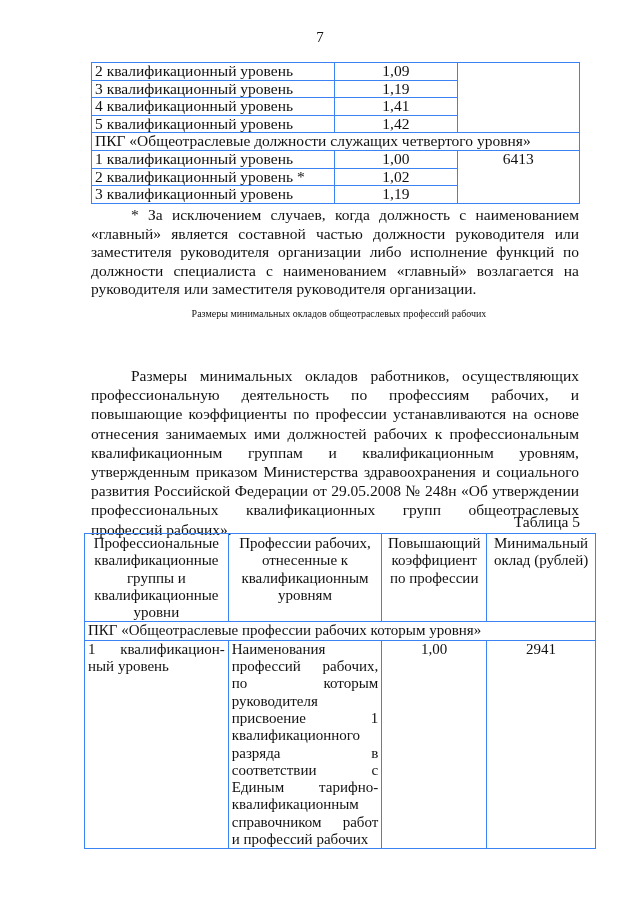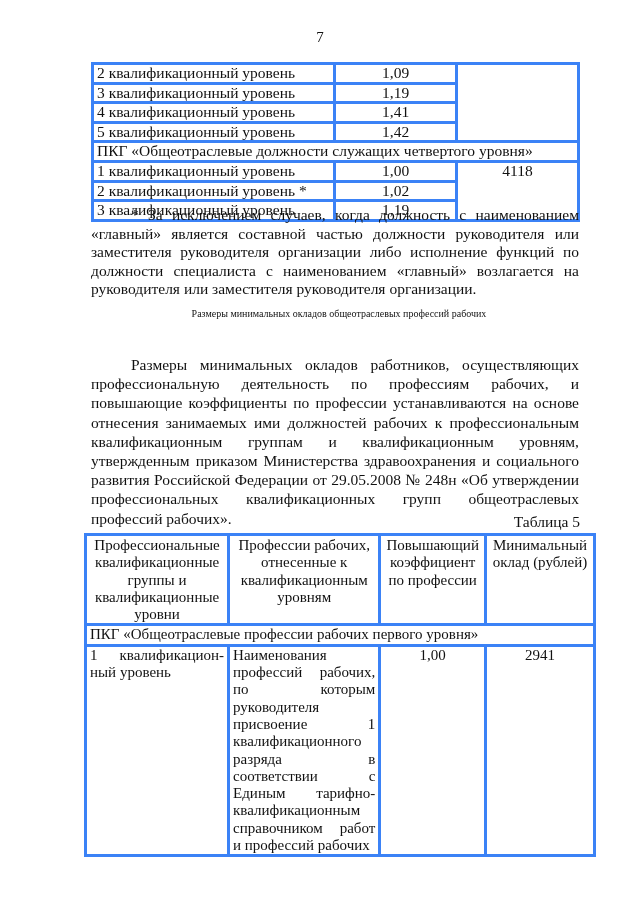--- a/index.html
+++ b/index.html
@@ -6,40 +6,40 @@
     body {
       width: 640px; height: 905px; position: relative; overflow: hidden;
       font-family: "Liberation Serif", "DejaVu Serif", serif;
       color: #111111;
     }
     .page-number {
       position: absolute; left: 0; width: 640px; top: 28px;
       text-align: center; font-size: 15px; line-height: 18px;
     }
     table { border-collapse: collapse; position: absolute; }
-    td { border: 3px solid #3b82f6; padding: 0 3px; vertical-align: top; }
+    td { border: 1px solid #3b82f6; padding: 0 3px; vertical-align: top; }
 
     
     #t1 { left: 91px; top: 62px; width: 489px; font-size: 15.5px; line-height: 16.6px; }
     #t1 td { height: 16.6px; padding-top: 0; padding-bottom: 0; }
     #t1 .c1 { width: 237px; }
     #t1 .c2 { width: 116px; text-align: center; }
     #t1 .c3 { width: 116px; text-align: center; }
 
     .footnote {
       position: absolute; left: 91px; top: 206px; width: 488px;
       font-size: 15.5px; line-height: 18.6px; text-align: justify;
       text-indent: 40px; margin: 0;
     }
     .section-title {
       position: absolute; left: 91px; top: 300px; width: 488px;
       font-size: 10px; line-height: 19px; text-align: center; margin: 4px;
     }
     .body-para {
-      position: absolute; left: 91px; top: 355px; width: 488px;
+      position: absolute; left: 91px; top: 366px; width: 488px;
       font-size: 15.5px; line-height: 19.2px; text-align: justify;
       text-indent: 40px; margin: 0;
     }
     .table-caption {
       position: absolute; left: 91px; top: 513px; width: 489px;
       font-size: 15.5px; line-height: 18px; text-align: right;
     }
 
     
     #t2 { left: 84px; top: 533px; width: 512px; font-size: 15px; line-height: 17.3px; }
@@ -78,21 +78,21 @@
   <tr>
     <td class="c1">5 квалификационный уровень</td>
     <td class="c2">1,42</td>
   </tr>
   <tr>
     <td colspan="3">ПКГ «Общеотраслевые должности служащих четвертого уровня»</td>
   </tr>
   <tr>
     <td class="c1">1 квалификационный уровень</td>
     <td class="c2">1,00</td>
-    <td class="c3" rowspan="3">4118</td>
+    <td class="c3" rowspan="3">6413</td>
   </tr>
   <tr>
     <td class="c1">2 квалификационный уровень *</td>
     <td class="c2">1,02</td>
   </tr>
   <tr>
     <td class="c1">3 квалификационный уровень</td>
     <td class="c2">1,19</td>
   </tr>
 </tbody>
@@ -110,21 +110,21 @@
 
 <table id="t2">
   <tbody>
       <tr class="h">
     <td class="w1" style="height:85px;">Профессиональные квалификационные группы и квалификационные уровни</td>
     <td class="w2">Профессии рабочих, отнесенные к квалификационным уровням</td>
     <td class="w3">Повышающий коэффициент по профессии</td>
     <td class="w4">Минимальный оклад (рублей)</td>
   </tr>
   <tr class="group-row">
-    <td colspan="4">ПКГ «Общеотраслевые профессии рабочих первого уровня»</td>
+    <td colspan="4">ПКГ «Общеотраслевые профессии рабочих которым уровня»</td>
   </tr>
   <tr>
     <td class="level-cell">
       <span class="just-line">1 квалификацион-</span>
       <span class="left-line">ный уровень</span>
     </td>
     <td class="prof-cell">
       <span class="left-line">Наименования</span>
       <span class="just-line">профессий рабочих,</span>
       <span class="just-line">по которым</span>

